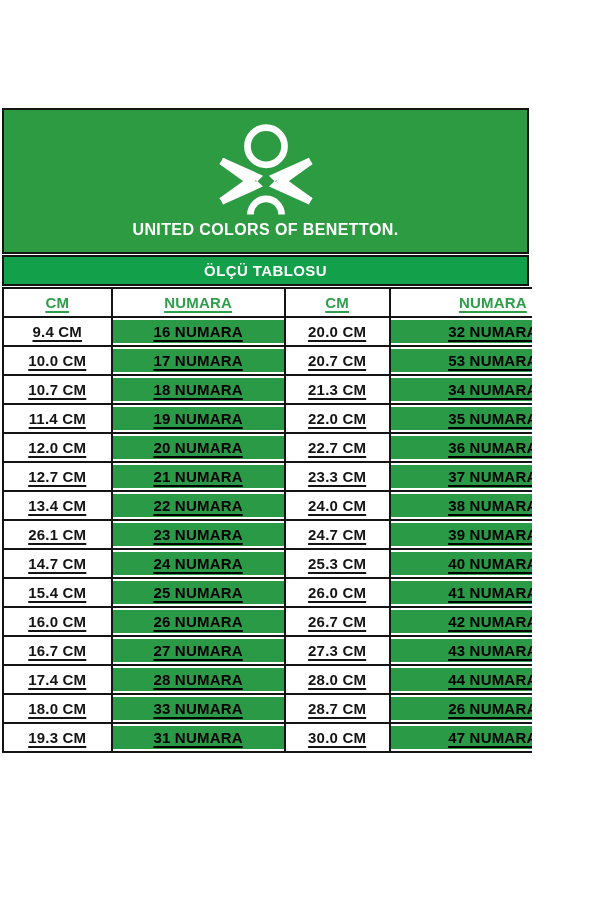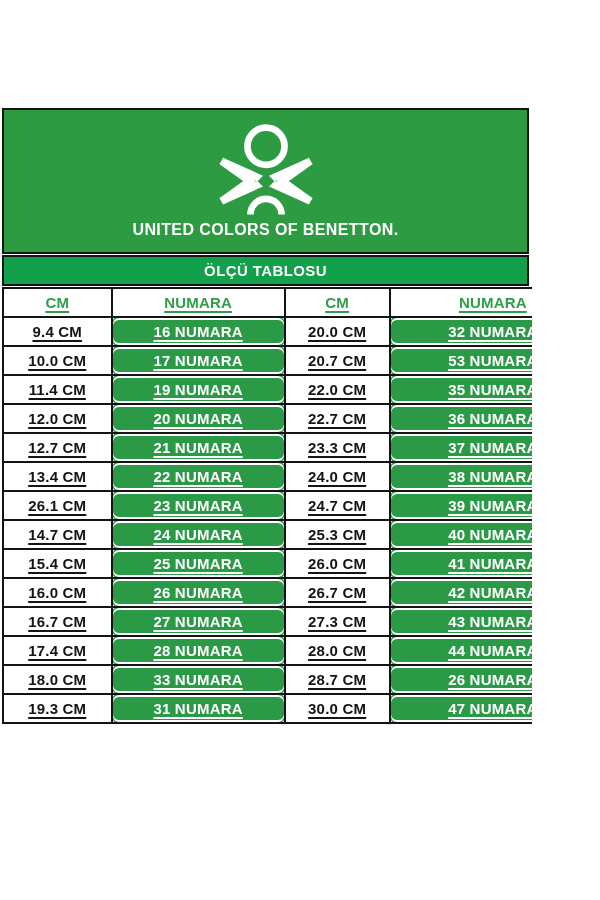--- a/index.html
+++ b/index.html
@@ -72,23 +72,22 @@
   .size-table th {
     background: #ffffff;
     color: var(--header-green, #2f9e4a);
   }
   .size-table td.cm-cell {
     background: #ffffff;
     color: #141414;
   }
   .size-table td.num-cell {
     background: var(--cell-green, #2b9a46);
-    color: #ffffff;
+    color: #000000;
     box-shadow: inset 0 2px 0 #ffffff, inset 0 -2px 0 #ffffff;
-    border-radius: 6px;
   }
 </style>
 </head>
 <body>
 
 <div class="page">
 
   <div class="logo-box">
     <svg class="logo-svg" width="106" height="92" viewBox="-70 -76 140 124" aria-hidden="true">
       <g stroke="#ffffff" fill="none" stroke-linejoin="miter" stroke-miterlimit="20">
@@ -130,20 +129,26 @@
           <td class="cm-cell">20.0 CM</td>
           <td class="num-cell">32 NUMARA</td>
         </tr>
         <tr>
           <td class="cm-cell">10.0 CM</td>
           <td class="num-cell">17 NUMARA</td>
           <td class="cm-cell">20.7 CM</td>
           <td class="num-cell">53 NUMARA</td>
         </tr>
         <tr>
+          <td class="cm-cell">10.7 CM</td>
+          <td class="num-cell">18 NUMARA</td>
+          <td class="cm-cell">21.3 CM</td>
+          <td class="num-cell">34 NUMARA</td>
+        </tr>
+        <tr>
           <td class="cm-cell">11.4 CM</td>
           <td class="num-cell">19 NUMARA</td>
           <td class="cm-cell">22.0 CM</td>
           <td class="num-cell">35 NUMARA</td>
         </tr>
         <tr>
           <td class="cm-cell">12.0 CM</td>
           <td class="num-cell">20 NUMARA</td>
           <td class="cm-cell">22.7 CM</td>
           <td class="num-cell">36 NUMARA</td>

